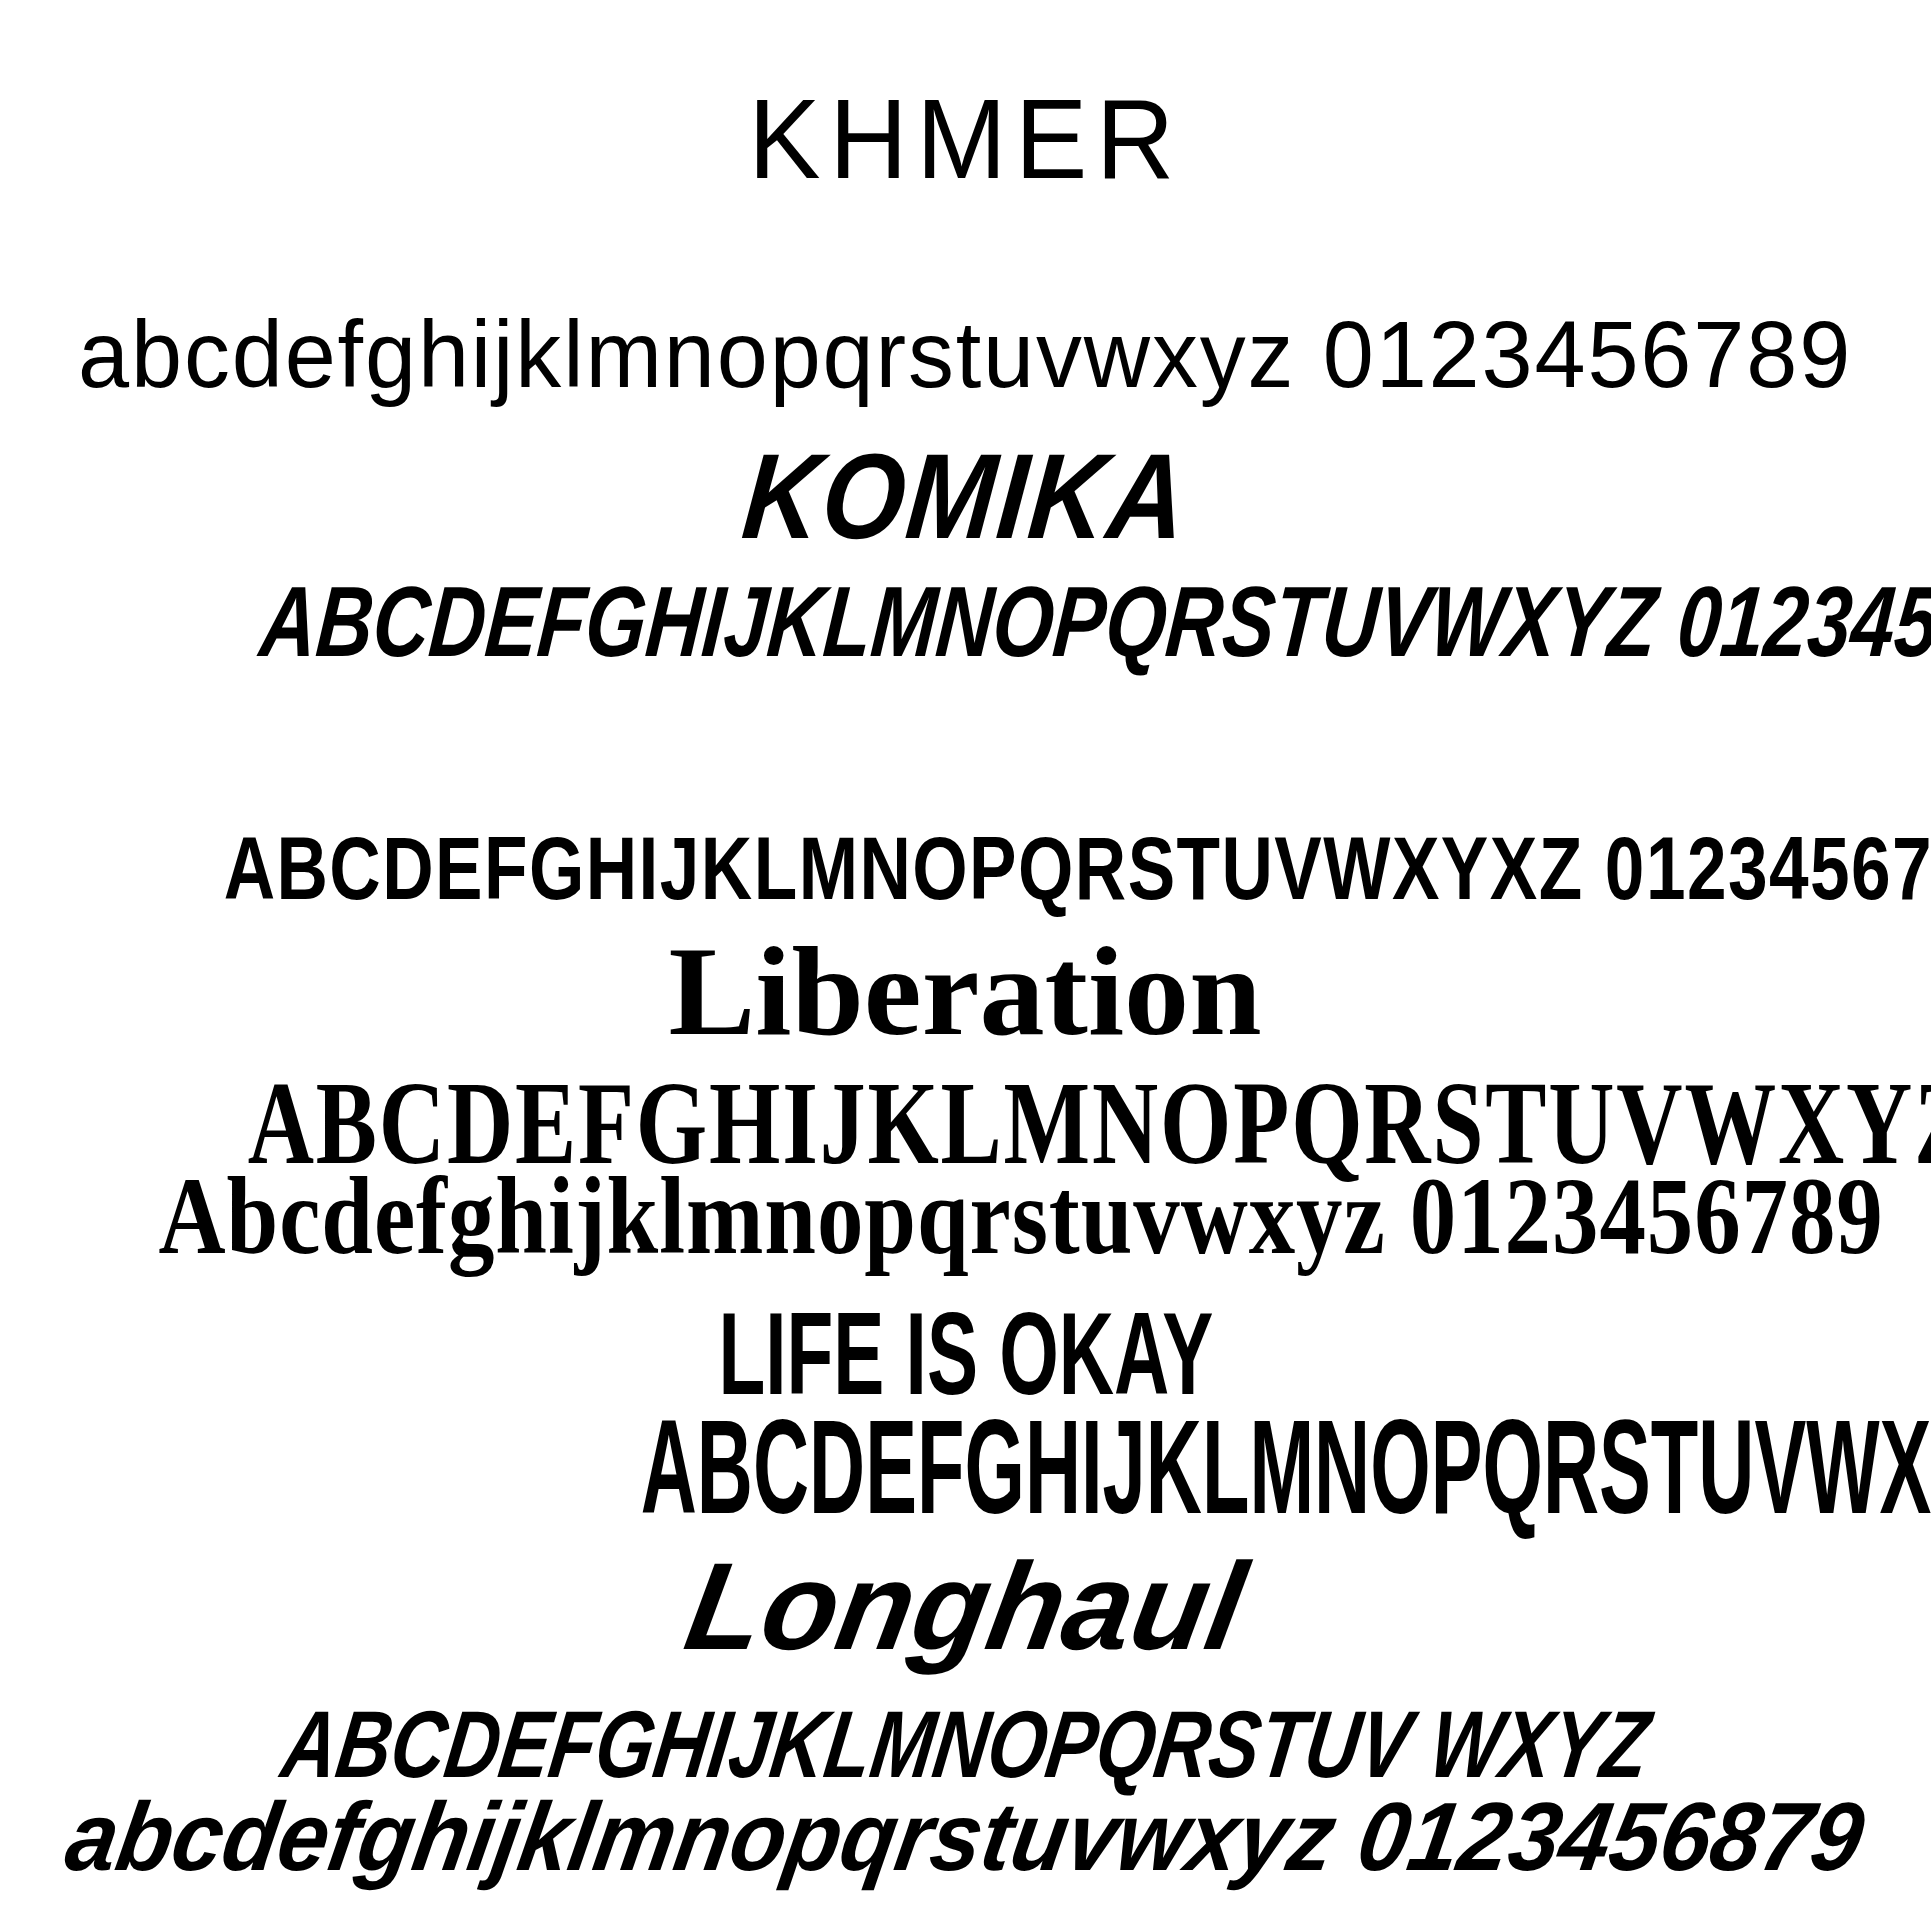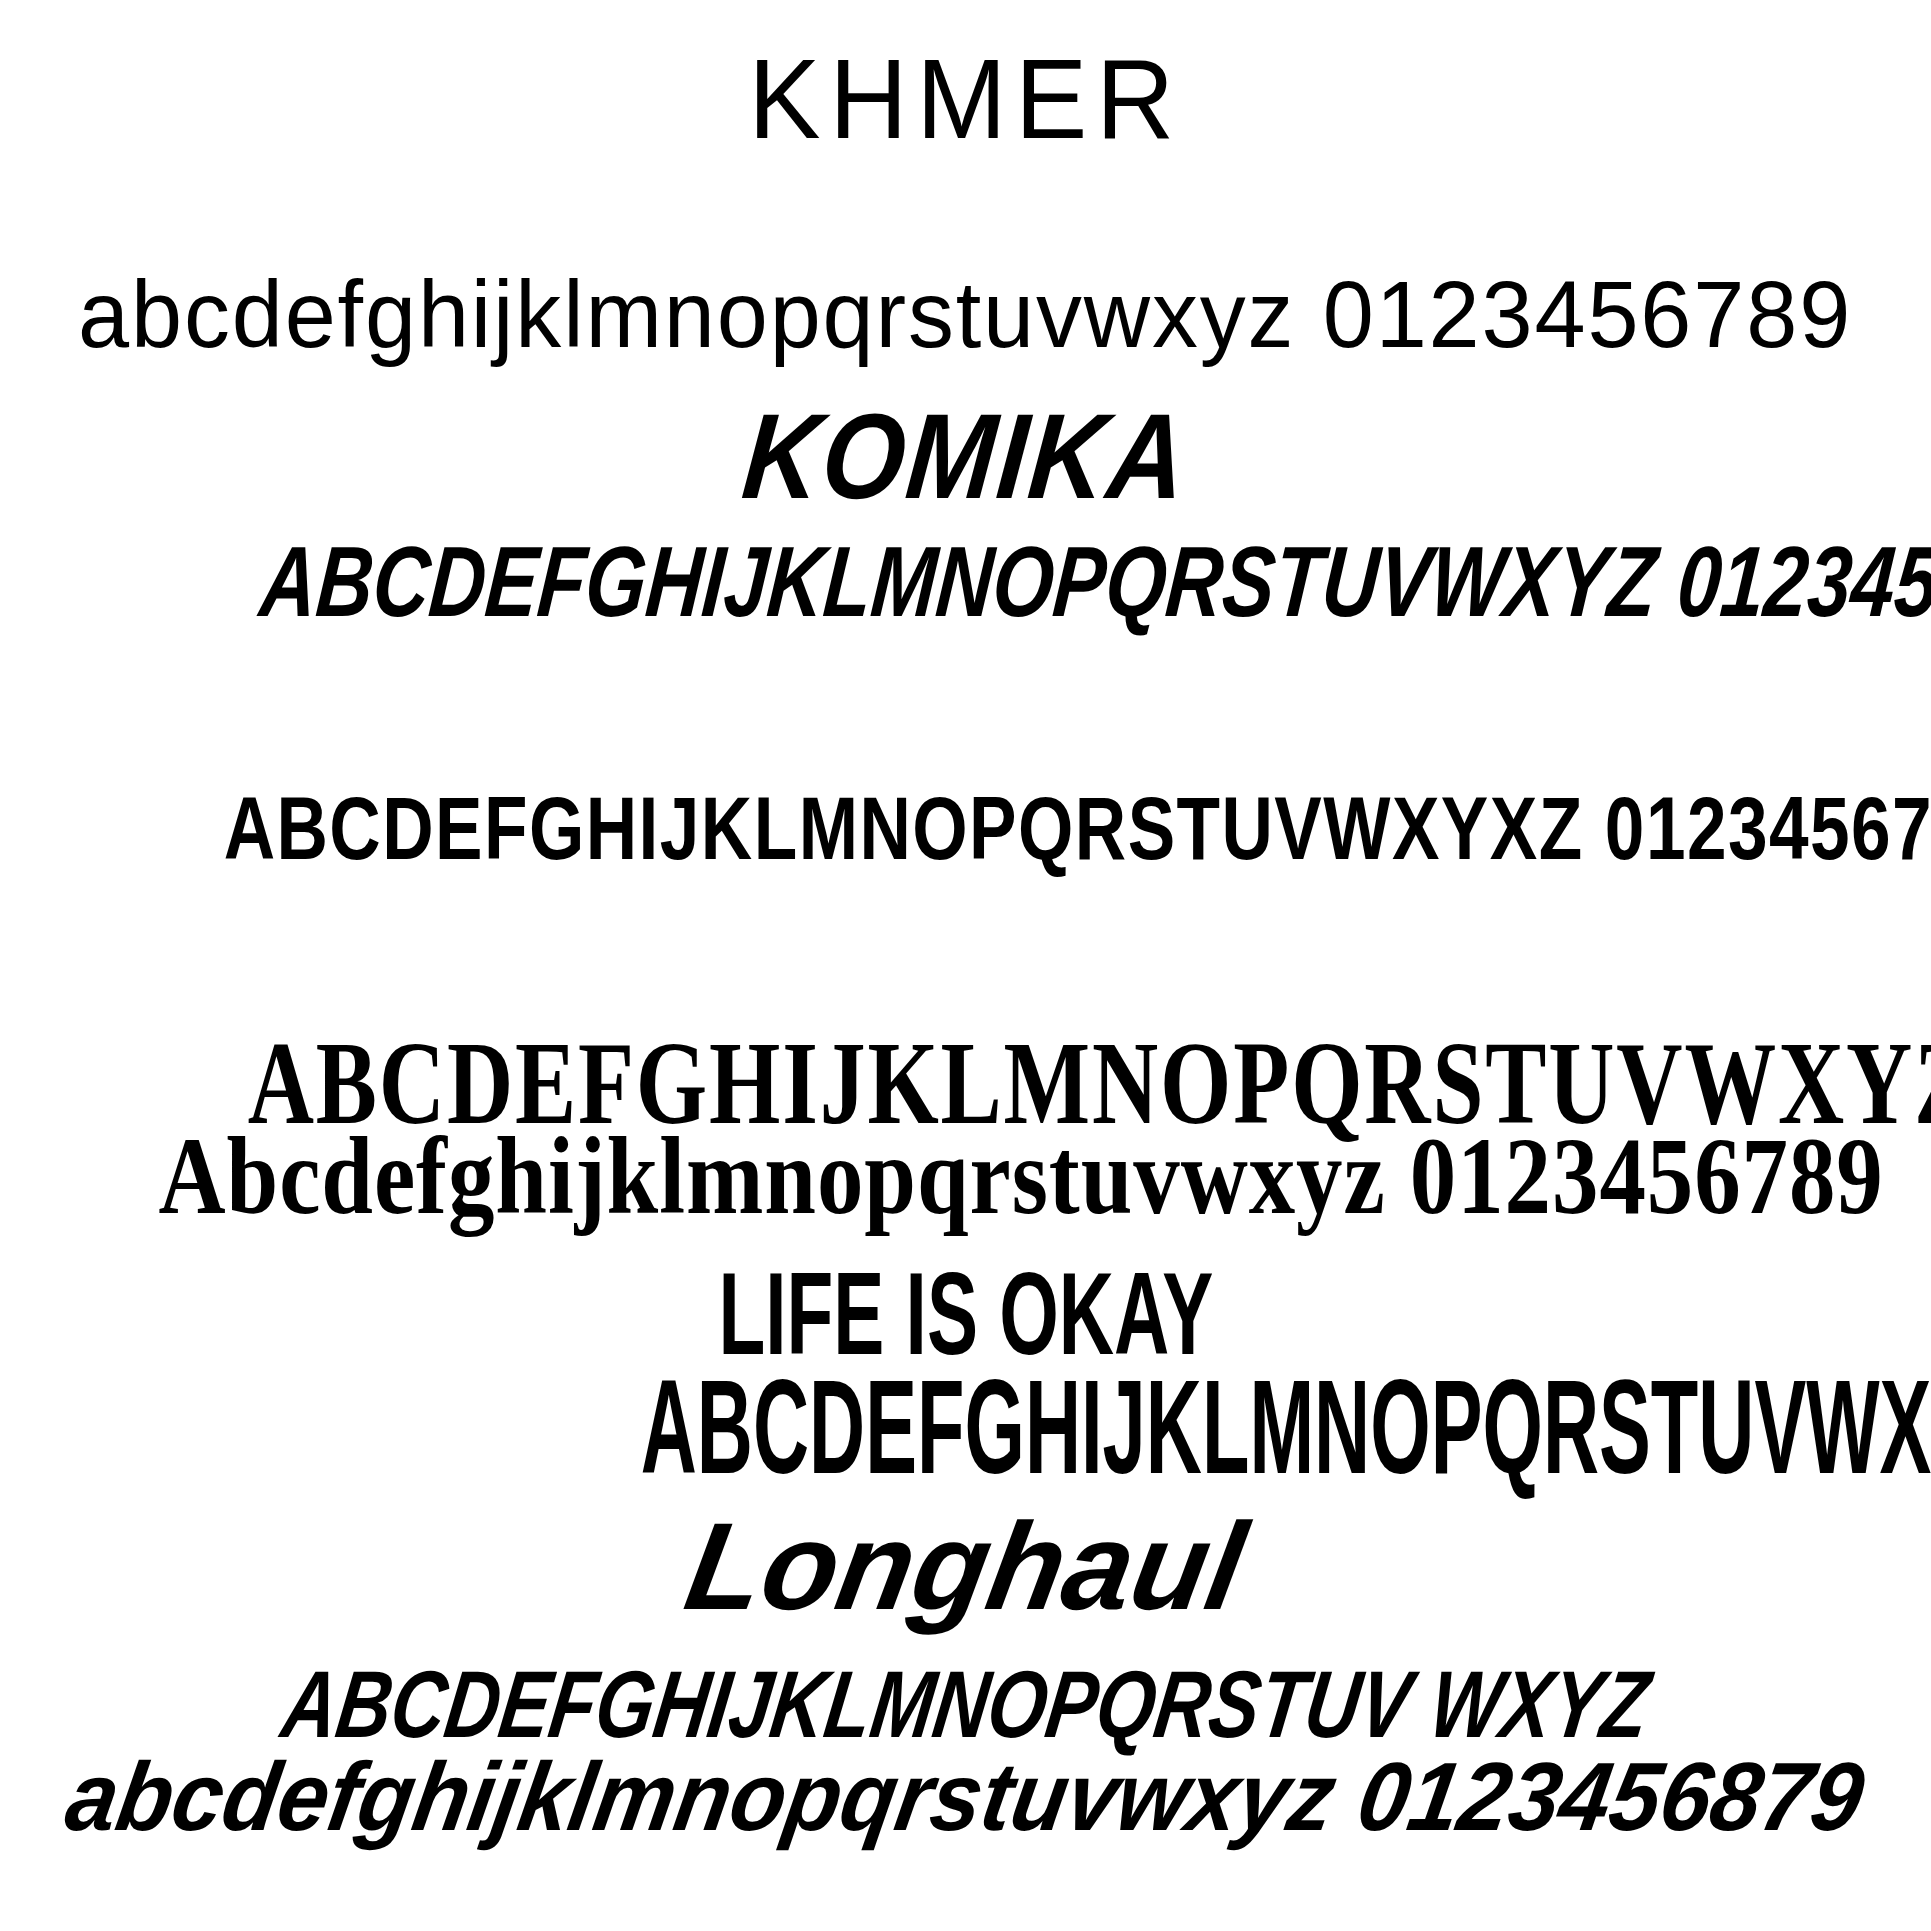--- a/index.html
+++ b/index.html
@@ -12,20 +12,21 @@
     color: #000000;
   }
   .row {
     position: absolute;
     left: 0;
     right: 0;
     text-align: center;
     line-height: 1;
     white-space: nowrap;
     color: #000;
+    margin-top: 40px;
   }
   .fit {
     display: inline-block;
     white-space: nowrap;
     transform-origin: 50% 50%;
   }
   .sans  { font-family: "Liberation Sans", sans-serif; }
   .serif { font-family: "Liberation Serif", serif; }
   .bold  { font-weight: bold; }
   .ital  { font-style: italic; }
@@ -46,20 +47,23 @@
     <span class="fit" style="transform: scaleX(0.8776) skewX(-6deg);">KOMIKA</span>
   </div>
   <div class="row sans bold ital" style="top:531px; font-size:100px;">
     <span class="fit" style="transform: scaleX(0.7801) skewX(-6deg);">ABCDEFGHIJKLMNOPQRSTUVWXYZ 0123456789</span>
   </div>
 
   <div class="row sans bold" style="top:784px; font-size:89px; letter-spacing:0.02em;">
     <span class="fit" style="transform: scaleX(0.8002) skewX(0deg);">ABCDEFGHIJKLMNOPQRSTUVWXYXZ 0123456789</span>
   </div>
 
+  <div class="row serif bold" style="top:889px; font-size:126px;">
+    <span class="fit" style="transform: scaleX(1.0333) skewX(0deg);">Liberation</span>
+  </div>
   <div class="row serif bold" style="top:1025px; font-size:118px; letter-spacing:0.02em;">
     <span class="fit" style="transform: scaleX(0.7773) skewX(0deg);">ABCDEFGHIJKLMNOPQRSTUVWXYZ</span>
   </div>
   <div class="row serif bold" style="top:1121px; font-size:110px; letter-spacing:0.01em;">
     <span class="fit" style="transform: scaleX(0.8448) skewX(0deg);">Abcdefghijklmnopqrstuvwxyz 0123456789</span>
   </div>
 
   <div class="row sans bold" style="top:1256px; font-size:116px;">
     <span class="fit" style="transform: scaleX(0.66) skewX(0deg);">LIFE IS OKAY</span>
   </div>

